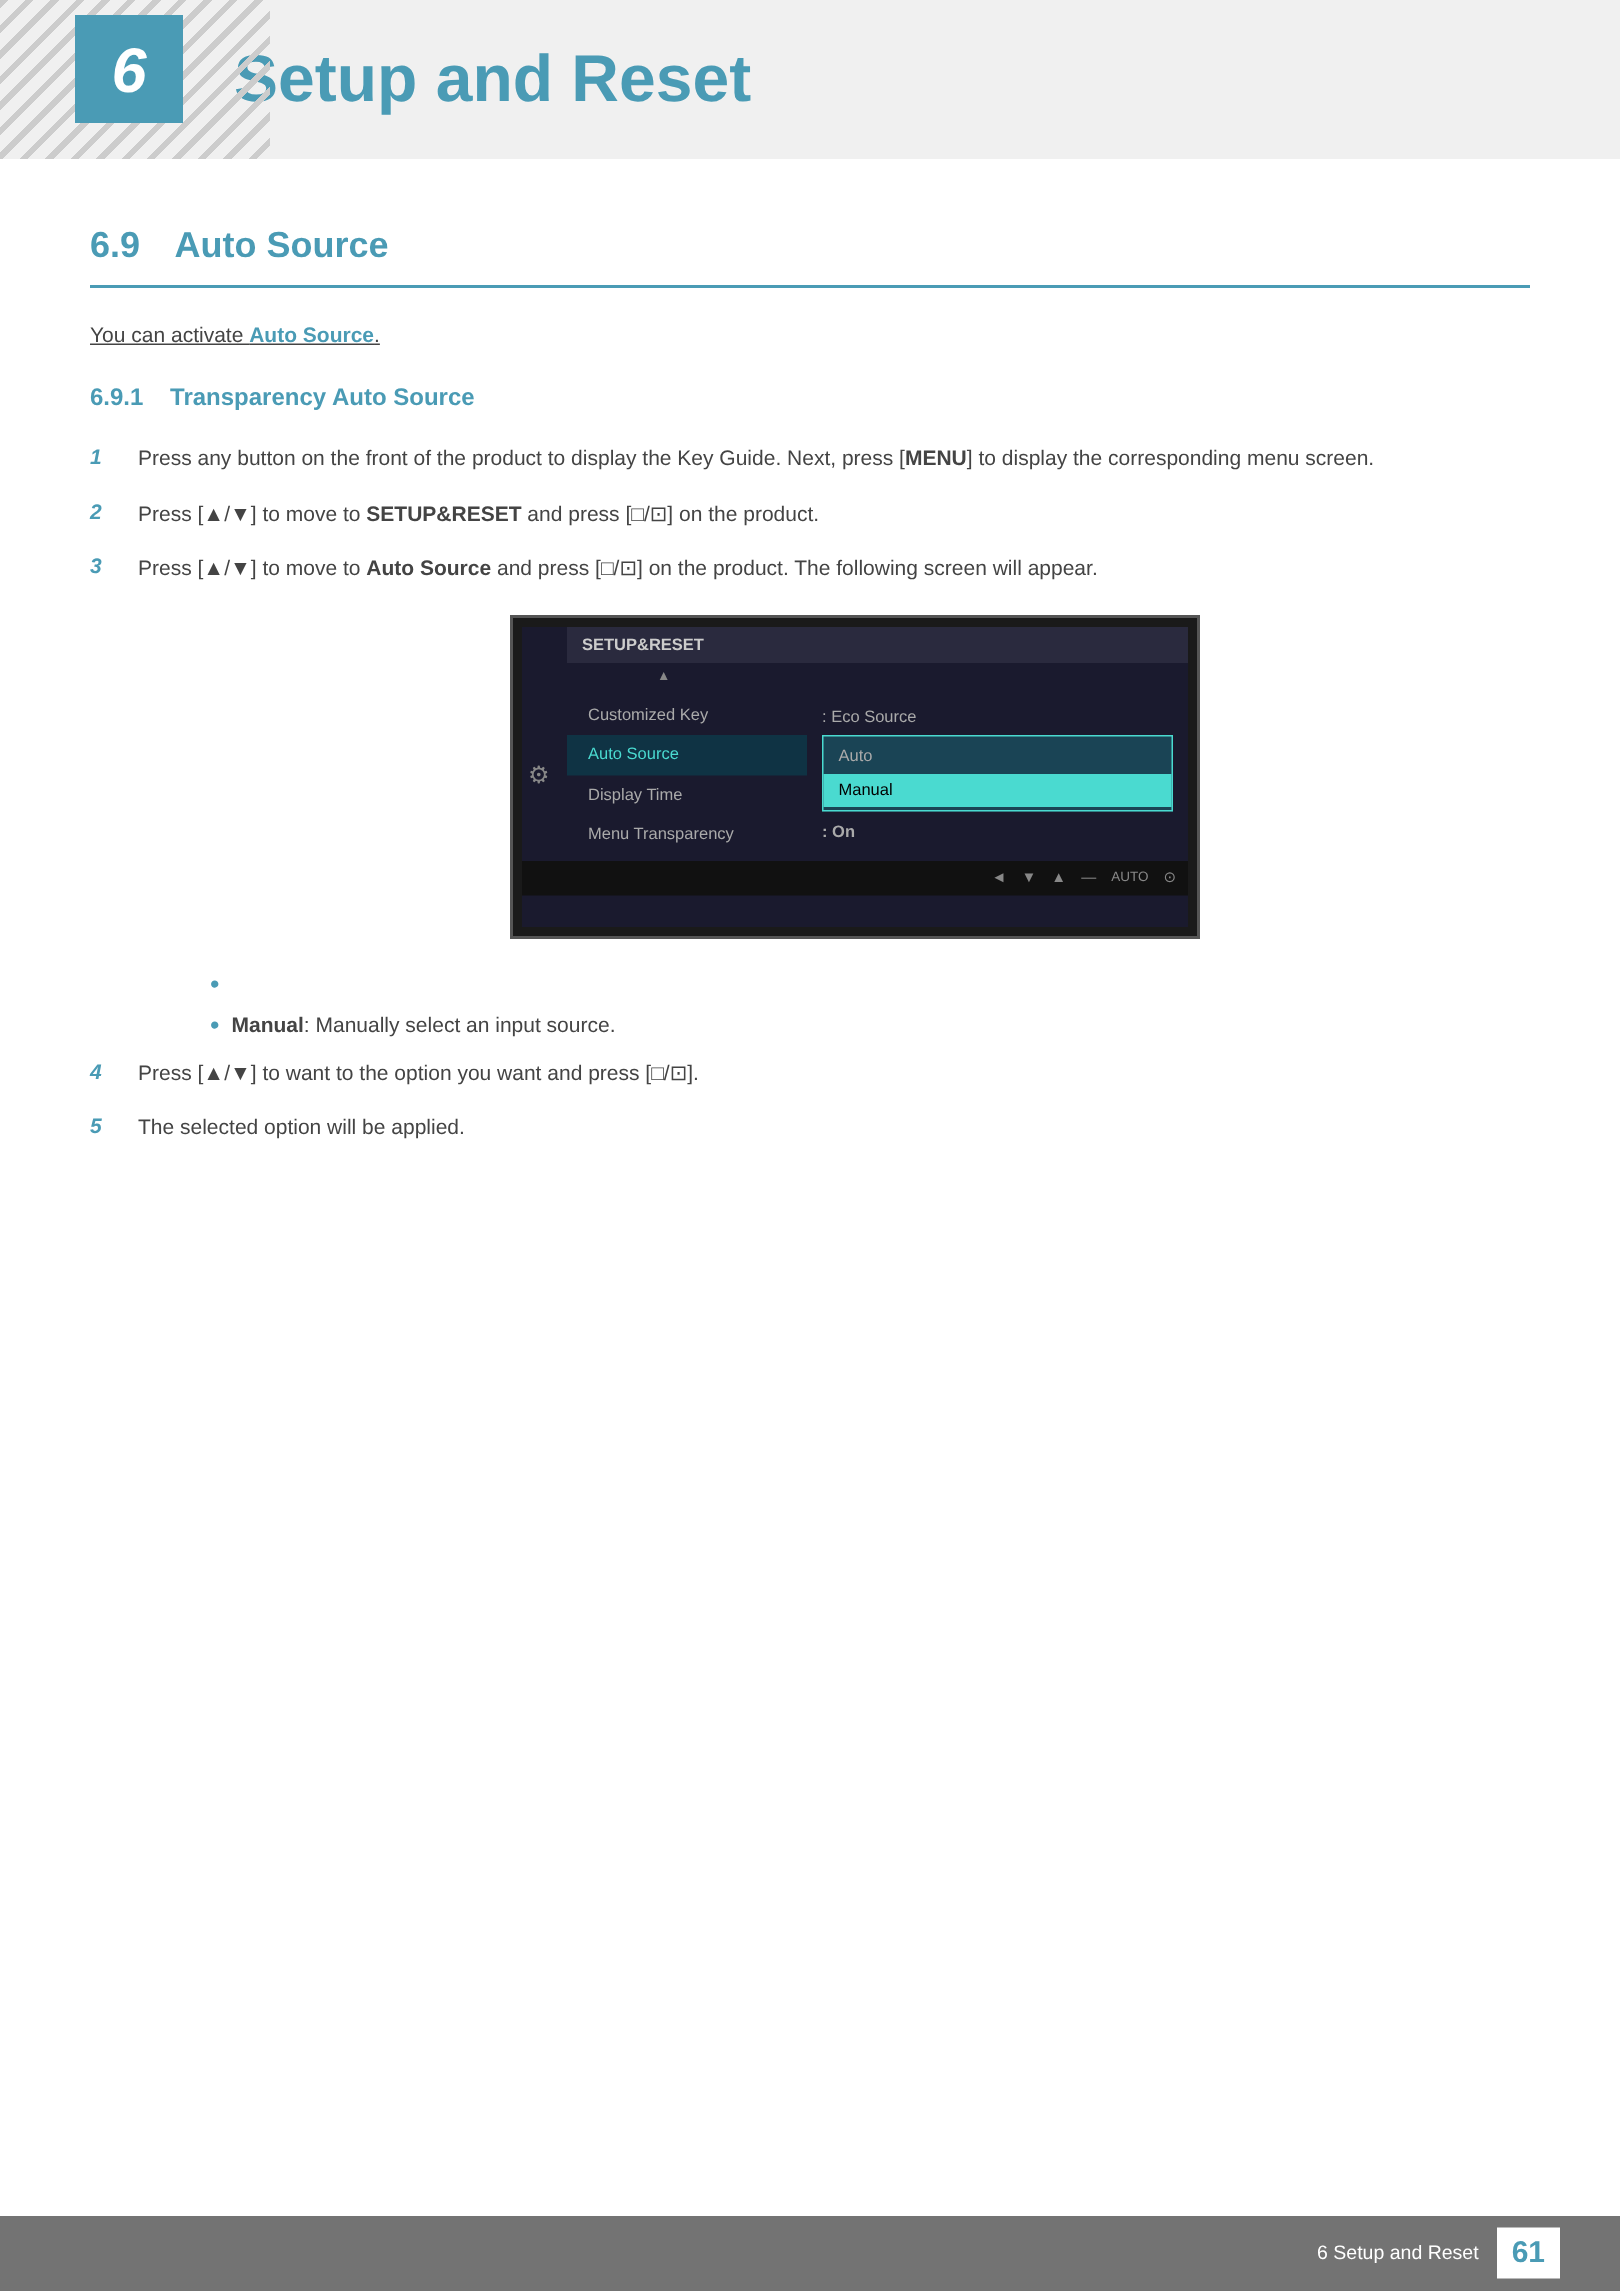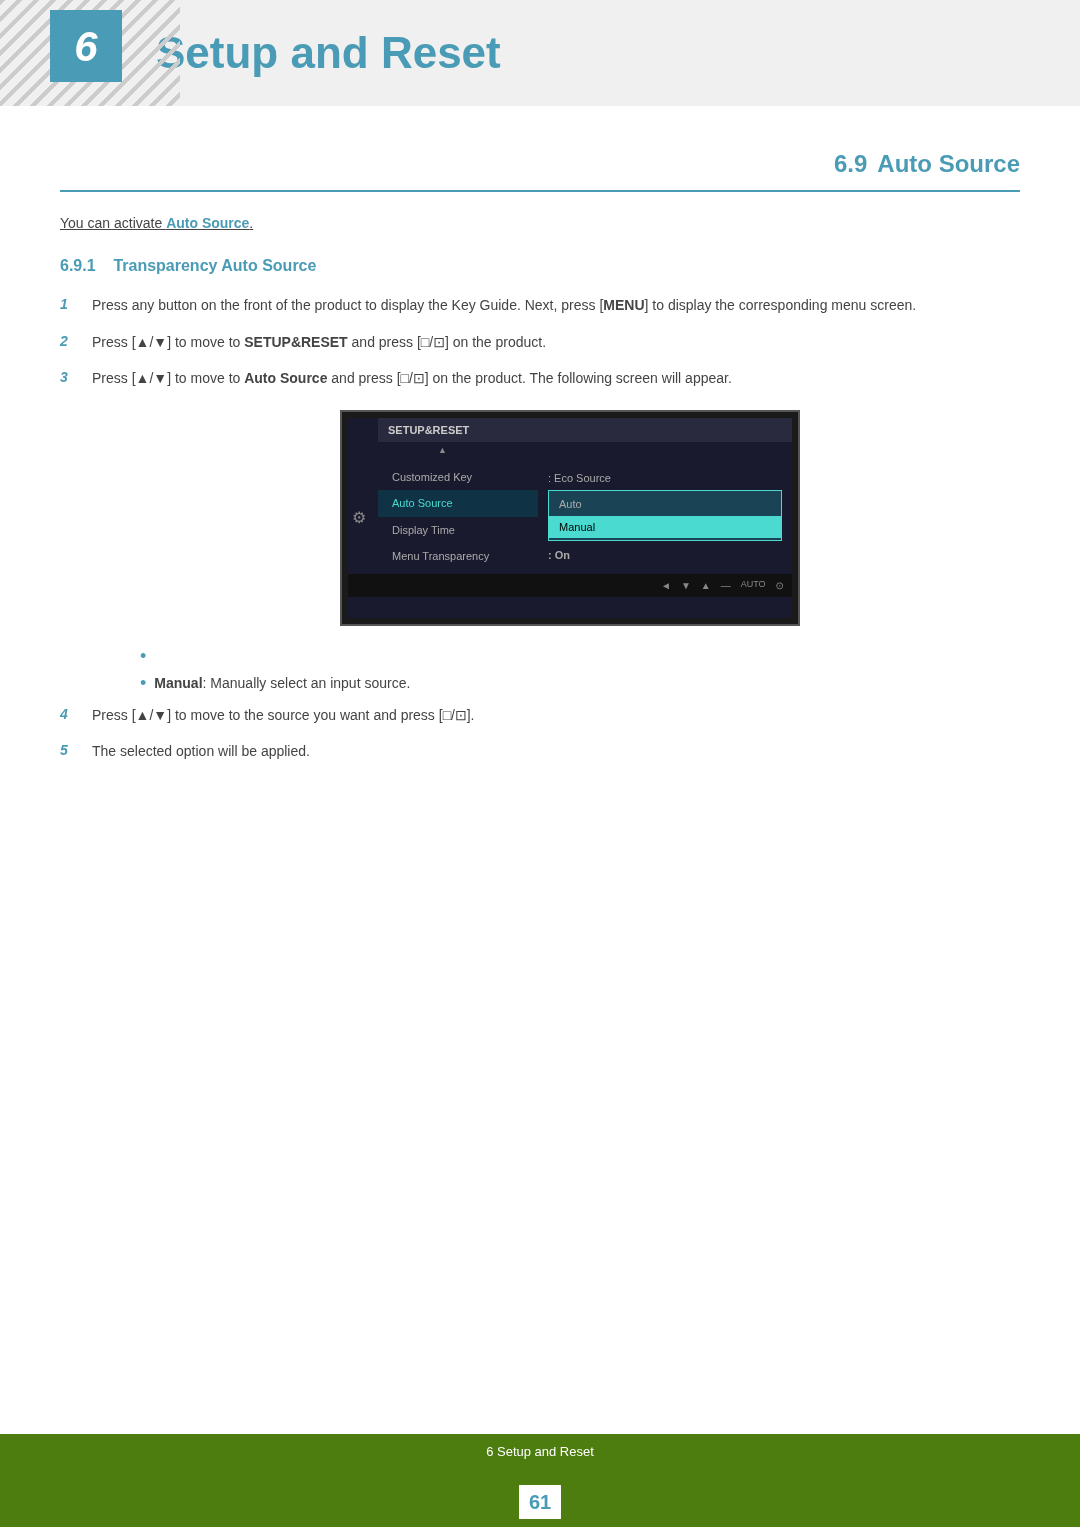--- a/index.html
+++ b/index.html
@@ -70,25 +70,24 @@
 
     
     .content {
       padding: 40px 60px;
     }
 
     
     .section-heading {
       display: flex;
       align-items: baseline;
-      gap: 10px;
+      gap: 23px;
       margin-bottom: 20px;
       border-bottom: 2px solid #4a9bb5;
       padding-bottom: 8px;
-      justify-content: flex-end;
     }
 
     .section-number {
       font-size: 24px;
       font-weight: bold;
       color: #4a9bb5;
     }
 
     .section-title {
       font-size: 24px;
@@ -279,29 +278,28 @@
       line-height: 1;
       margin-top: 1px;
     }
 
     
     .footer {
       position: fixed;
       bottom: 0;
       left: 0;
       right: 0;
-      background: #4d7c0f;
+      background: #737373;
       color: white;
       padding: 8px 40px;
       display: flex;
       justify-content: flex-end;
       align-items: center;
-      gap: 24px;
+      gap: 12px;
       font-size: 13px;
-      flex-direction: column;
     }
 
     .footer-text {
       color: white;
     }
 
     .footer-number {
       background: white;
       color: #4a9bb5;
       font-weight: bold;
@@ -422,21 +420,21 @@
       <span>
         <strong>Manual</strong>: Manually select an input source.
       </span>
     </li>
   </ul>
 
   <ol class="steps">
     <li class="step">
       <span class="step-number">4</span>
       <span class="step-text">
-        Press [▲/▼] to move to the source you want and press [□/⊡].
+        Press [▲/▼] to want to the option you want and press [□/⊡].
       </span>
     </li>
     <li class="step">
       <span class="step-number">5</span>
       <span class="step-text">
         The selected option will be applied.
       </span>
     </li>
   </ol>
 

